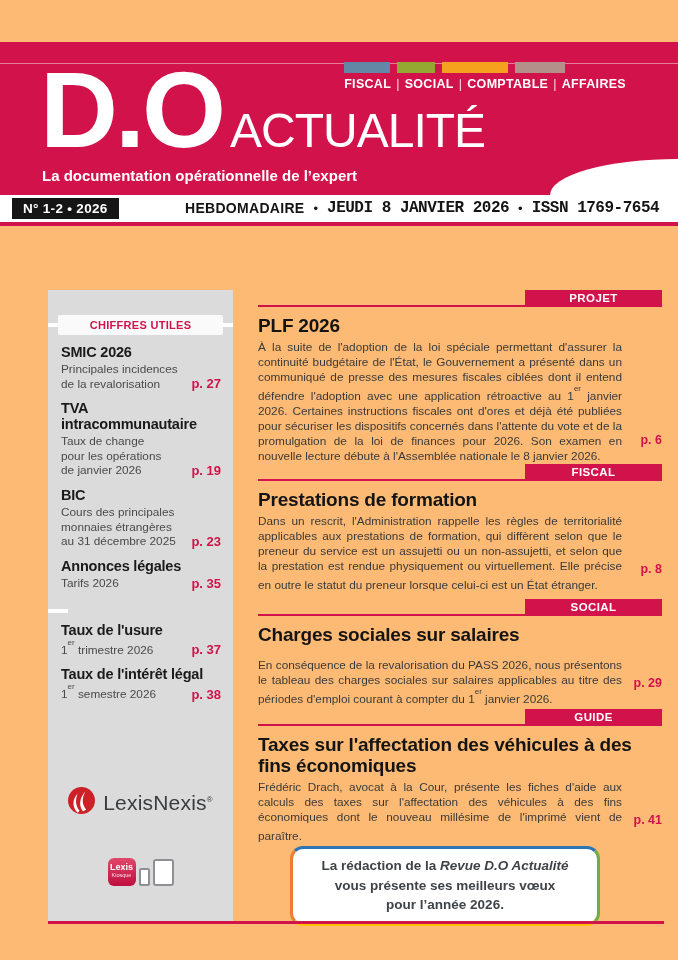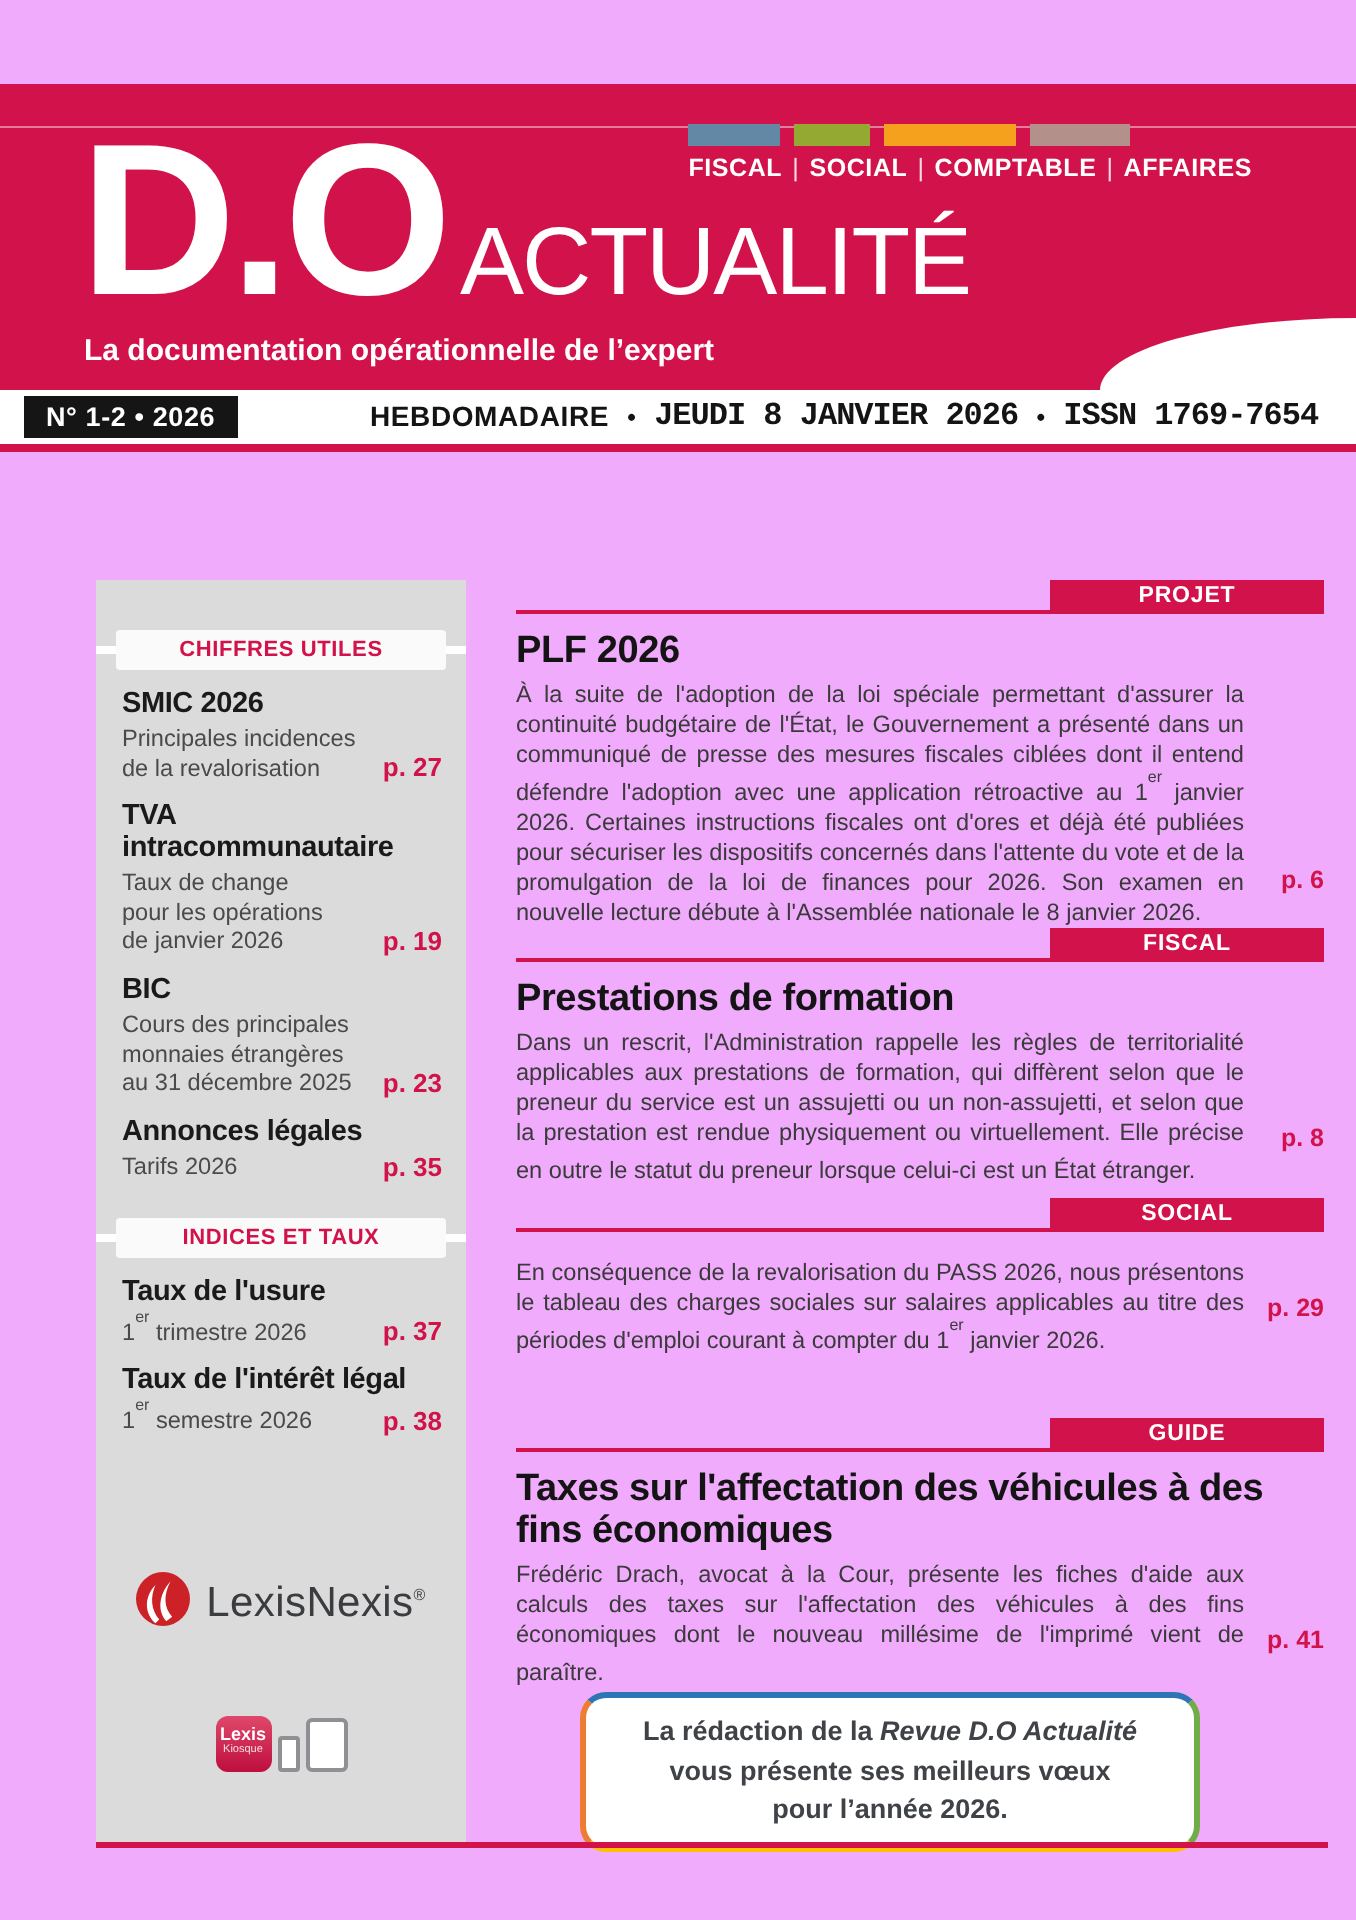--- a/index.html
+++ b/index.html
@@ -1,18 +1,18 @@
 <!DOCTYPE html>
 <html><head>
 <meta charset="utf-8">
 <style>
   * { margin:0; padding:0; box-sizing:border-box; }
   html,body { background:#ffffff; }
   body { width:678px; height:960px; font-family:"Liberation Sans", sans-serif; }
-  #page { position:relative; width:678px; height:960px; background:#f0abfc; overflow:hidden; }
+  #page { position:relative; width:678px; height:960px; background:#fdba74; overflow:hidden; }
 
   
   .banner { position:absolute; top:42px; left:0; right:0; height:153px; background:#D2124A; }
   .banner-topline { position:absolute; top:21px; left:0; right:0; height:1px; background:rgba(255,255,255,.45); }
   .brand-row { position:absolute; left:40px; top:14px; display:flex; align-items:baseline; gap:7px; color:#fff; }
   .brand-do { font-size:108px; font-weight:700; line-height:1; letter-spacing:-3px; }
   .brand-act { font-size:48px; font-weight:400; line-height:1; letter-spacing:-1px; }
   .tagline { position:absolute; left:42px; bottom:11px; color:#fff; font-size:15px; font-weight:700; }
   .cats { position:absolute; top:20px; right:52px; }
   .cat-bars { display:flex; gap:7px; height:11px; }
@@ -148,21 +148,20 @@
       </div>
 
       <div class="side-item-title">Annonces légales</div>
       <div class="side-item-row">
         <span class="side-desc">Tarifs 2026</span>
         <span class="side-page">p. 35</span>
       </div>
 
       <div class="side-hdr second">
         <span class="stub"></span>
-        <span class="hbox">INDICES ET TAUX</span>
         <span class="stub"></span>
       </div>
 
       <div class="side-item-title">Taux de l'usure</div>
       <div class="side-item-row">
         <span class="side-desc"><span>1</span><sup class="er">er</sup><span> trimestre 2026</span></span>
         <span class="side-page">p. 37</span>
       </div>
 
       <div class="side-item-title">Taux de l'intérêt légal</div>
@@ -215,20 +214,21 @@
       <p class="sec-body"><span>Dans un rescrit, l'Administration rappelle les règles de territorialité applicables aux prestations de formation, qui diffèrent selon que le preneur du service est un assujetti ou un non-assujetti, et selon que la prestation est rendue physiquement ou virtuellement. Elle précise en outre le statut du preneur lorsque celui-ci est un État étranger.</span><sup class="er"></sup><span></span></p>
       <span class="sec-page">p. 8</span>
     </div>
   </div>
 
   <div class="sec sec2">
     <div class="sec-hdr">
       <span class="rule"></span>
       <span class="tagbox">SOCIAL</span>
     </div>
+    <div class="sec-title">Charges sociales sur salaires</div>
     <div class="sec-body-row">
       <p class="sec-body"><span>En conséquence de la revalorisation du PASS 2026, nous présentons le tableau des charges sociales sur salaires applicables au titre des périodes d'emploi courant à compter du 1</span><sup class="er">er</sup><span> janvier 2026.</span></p>
       <span class="sec-page">p. 29</span>
     </div>
   </div>
 
   <div class="sec sec3">
     <div class="sec-hdr">
       <span class="rule"></span>
       <span class="tagbox">GUIDE</span>

